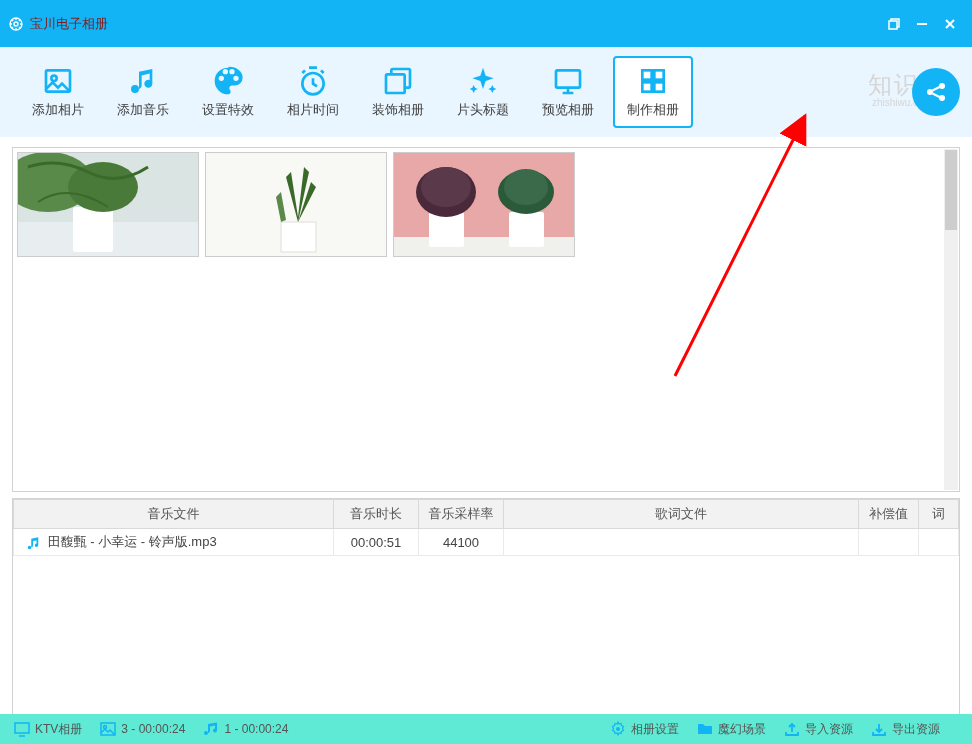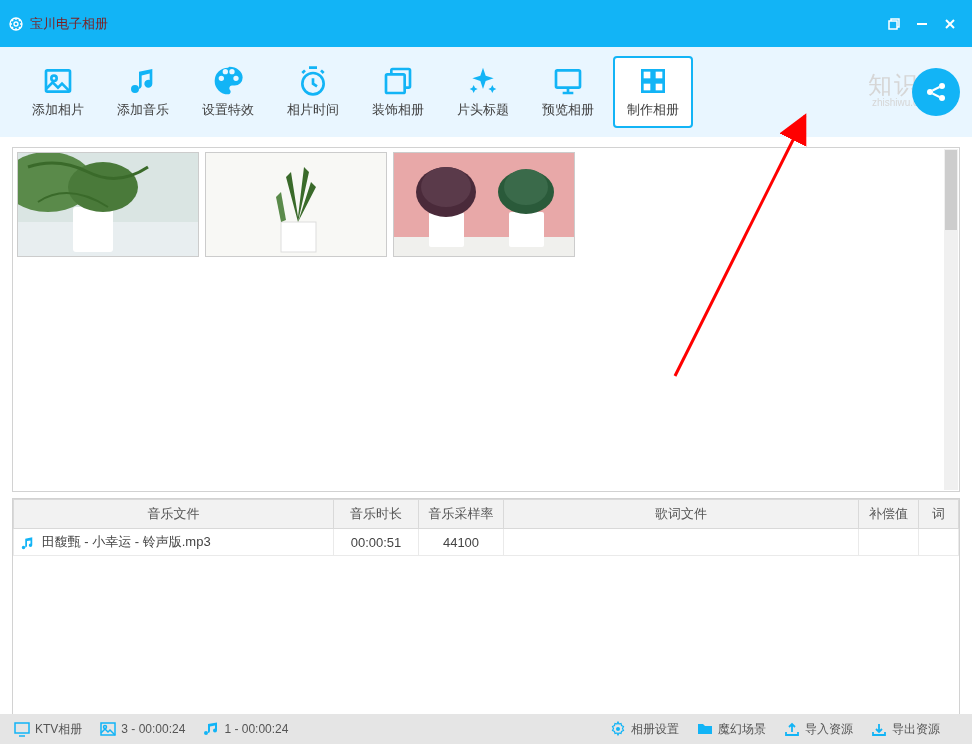--- a/index.html
+++ b/index.html
@@ -21,26 +21,26 @@
     
     .photo-panel { margin: 10px 12px 6px; height: 345px; border: 1px solid #d2d2d2; background: #fff; position: relative; overflow: hidden; }
     .photo-list { display: flex; padding: 4px; gap: 6px; }
     .thumb { width: 182px; height: 105px; border: 1px solid #ccc; background: #f5f5f5; display: flex; align-items: center; justify-content: center; overflow: hidden; }
     .photo-panel .scrollbar { position: absolute; right: 1px; top: 1px; bottom: 1px; width: 14px; background: #f0f0f0; }
     .scrollbar .thumb-bar { width: 12px; height: 80px; background: #cdcdcd; margin: 1px auto; border-radius: 0; }
     
     .music-panel { margin: 0 12px; border: 1px solid #d2d2d2; height: 224px; background: #fff; position: relative; }
     .music-panel table { width: 100%; border-collapse: collapse; font-size: 13px; }
     .music-panel th { background: #f2f2f2; border: 1px solid #d9d9d9; padding: 5px 4px; font-weight: normal; color: #555; }
-    .music-panel td { border: 1px solid #eaeaea; padding: 4px 6px; color: #444; text-align: center; }
+    .music-panel td { border: 1px solid #eaeaea; padding: 4px 12px; color: #444; text-align: center; }
     .music-panel td.filecell { text-align: left; }
     .music-icon-sm { display: inline-block; width: 14px; height: 14px; vertical-align: middle; margin-right: 4px; }
     .ci-link { color: #12b4f6; font-weight: bold; }
     
-    .statusbar { position: absolute; bottom: 0; left: 0; right: 0; height: 30px; background: #e5e5e5; display: flex; align-items: center; padding: 0 14px; font-size: 12px; color: #555; }
+    .statusbar { position: absolute; bottom: 0; left: 0; right: 0; height: 30px; background: #5eead4; display: flex; align-items: center; padding: 0 14px; font-size: 12px; color: #555; }
     .status-item { display: flex; align-items: center; margin-right: 18px; cursor: pointer; }
     .status-item svg, .status-item .sicon { width: 16px; height: 16px; margin-right: 5px; color: #12b4f6; }
     .statusbar .spacer { flex: 1; }
     
     .arrow-annotation { position: absolute; pointer-events: none; top: 106px; left: 640px; }
   </style>
 </head>
 <body>
 
 <div class="titlebar">

